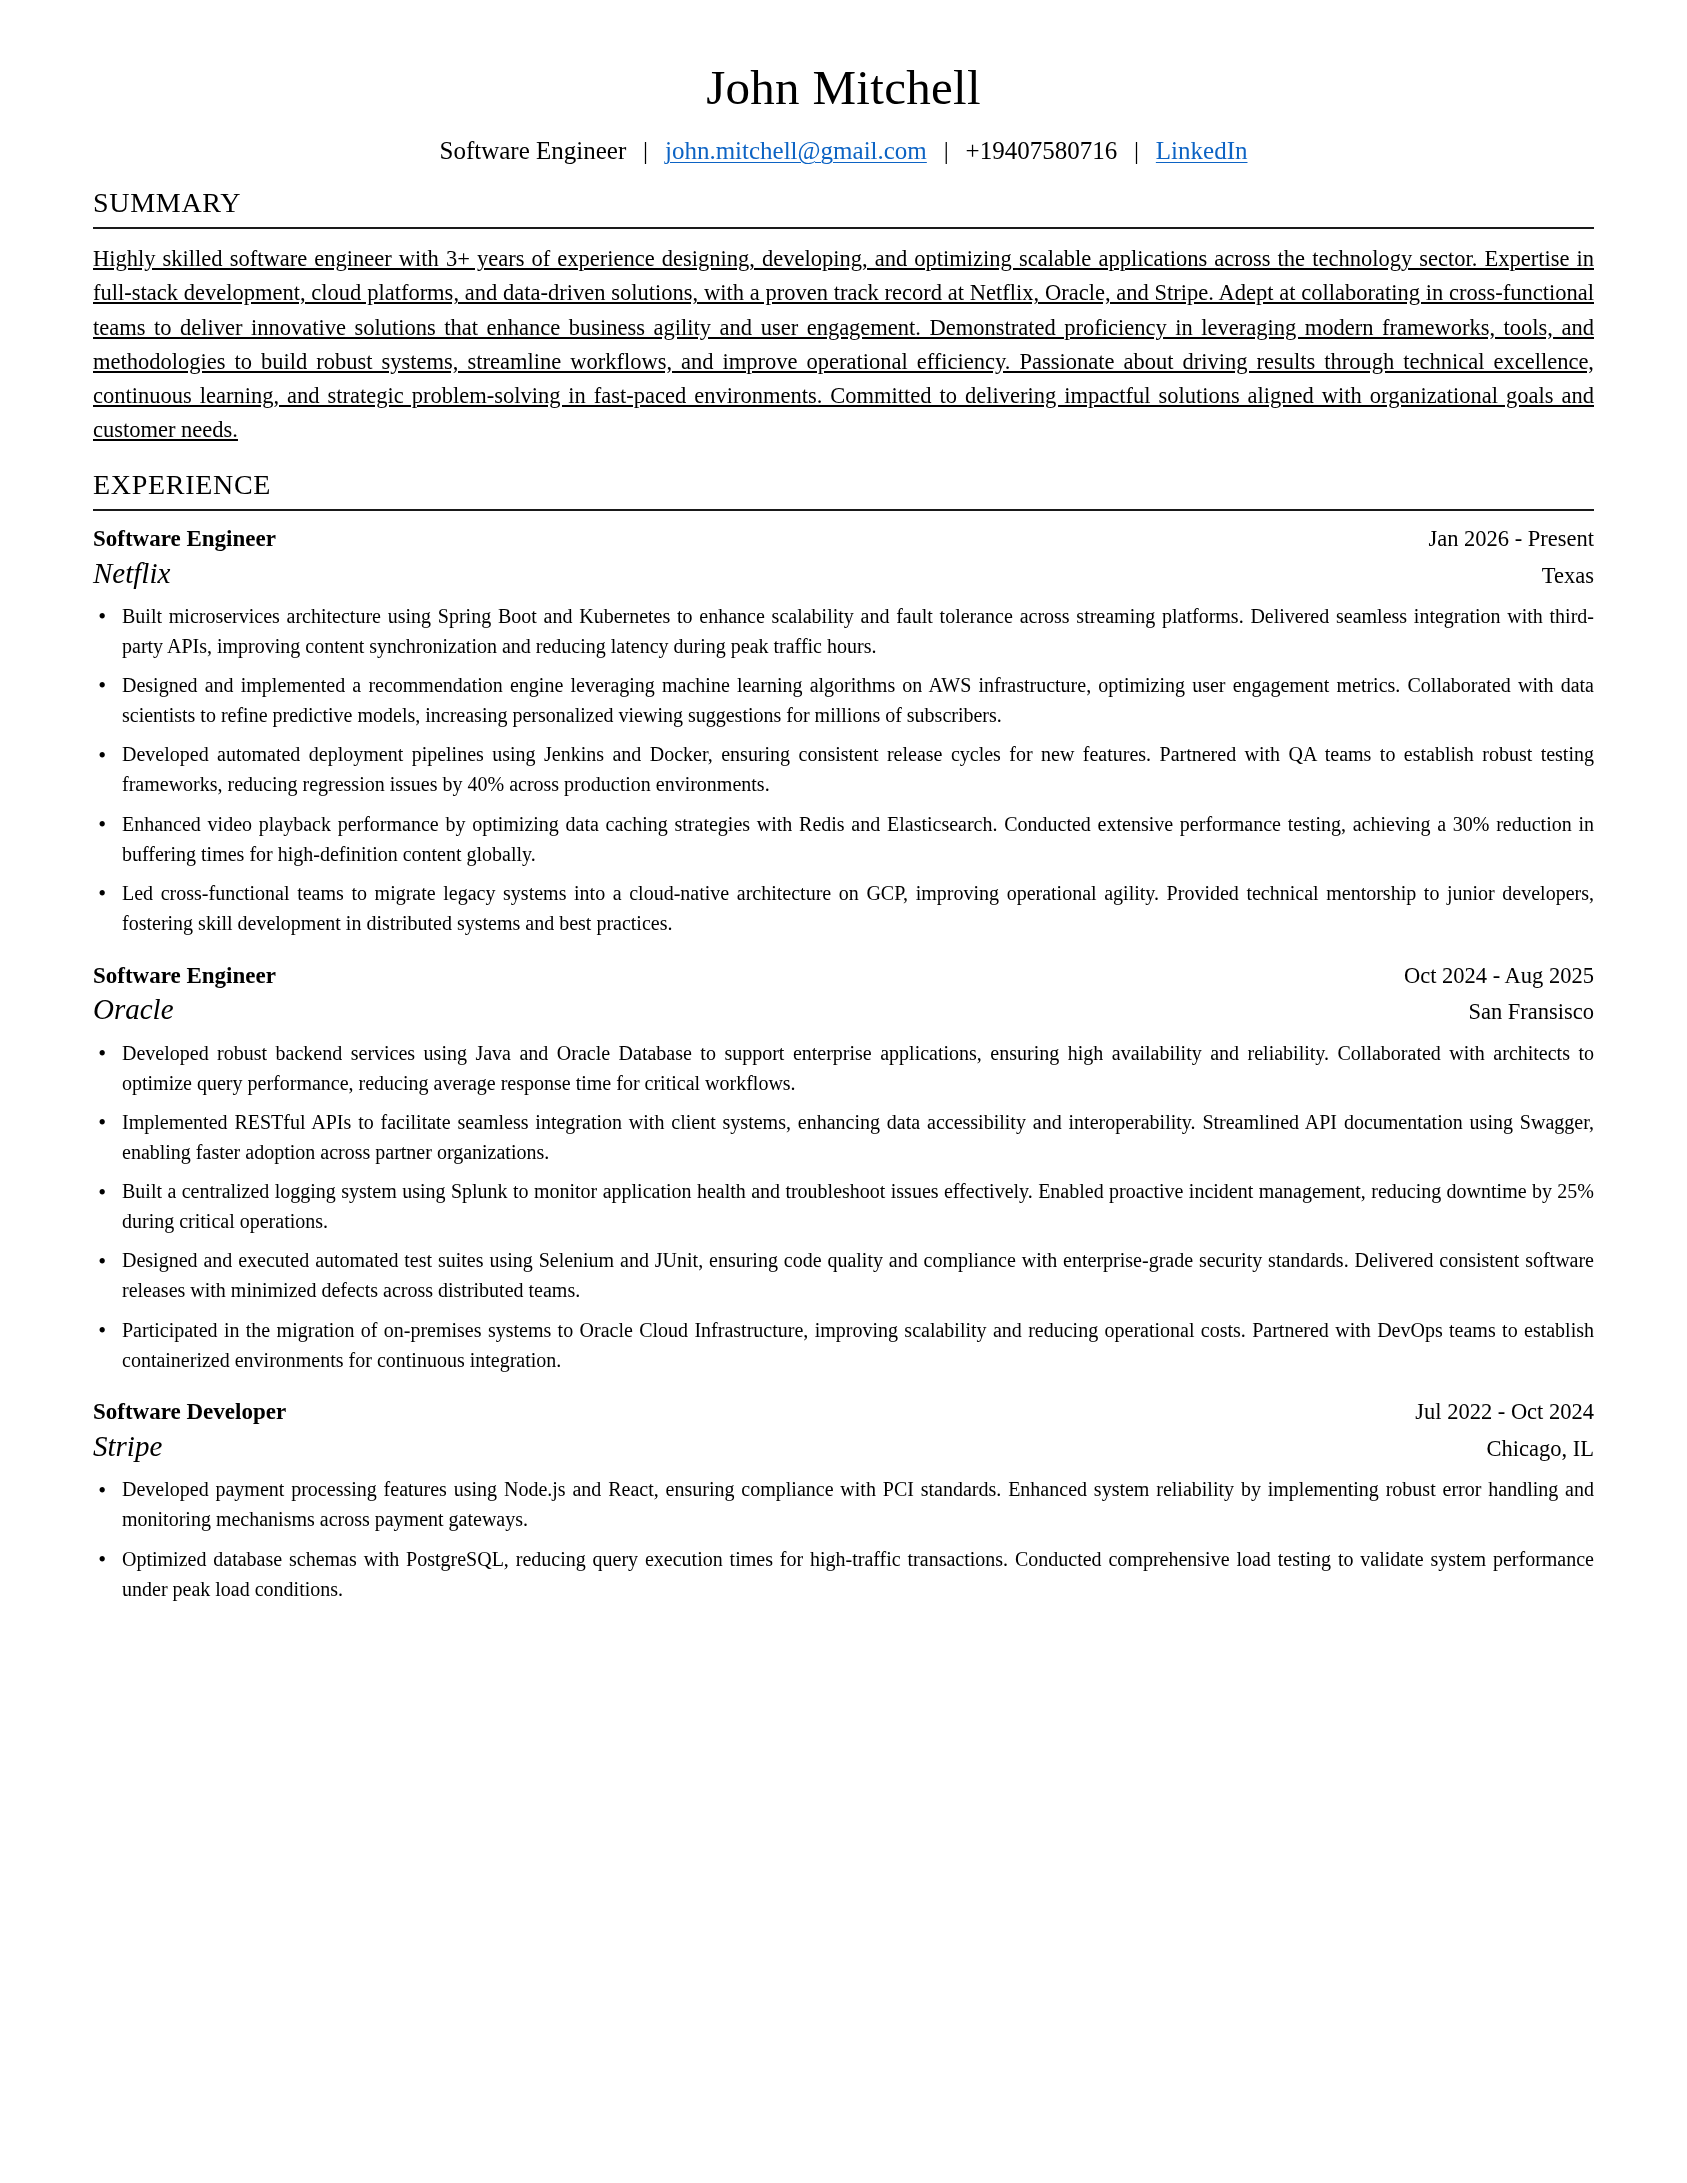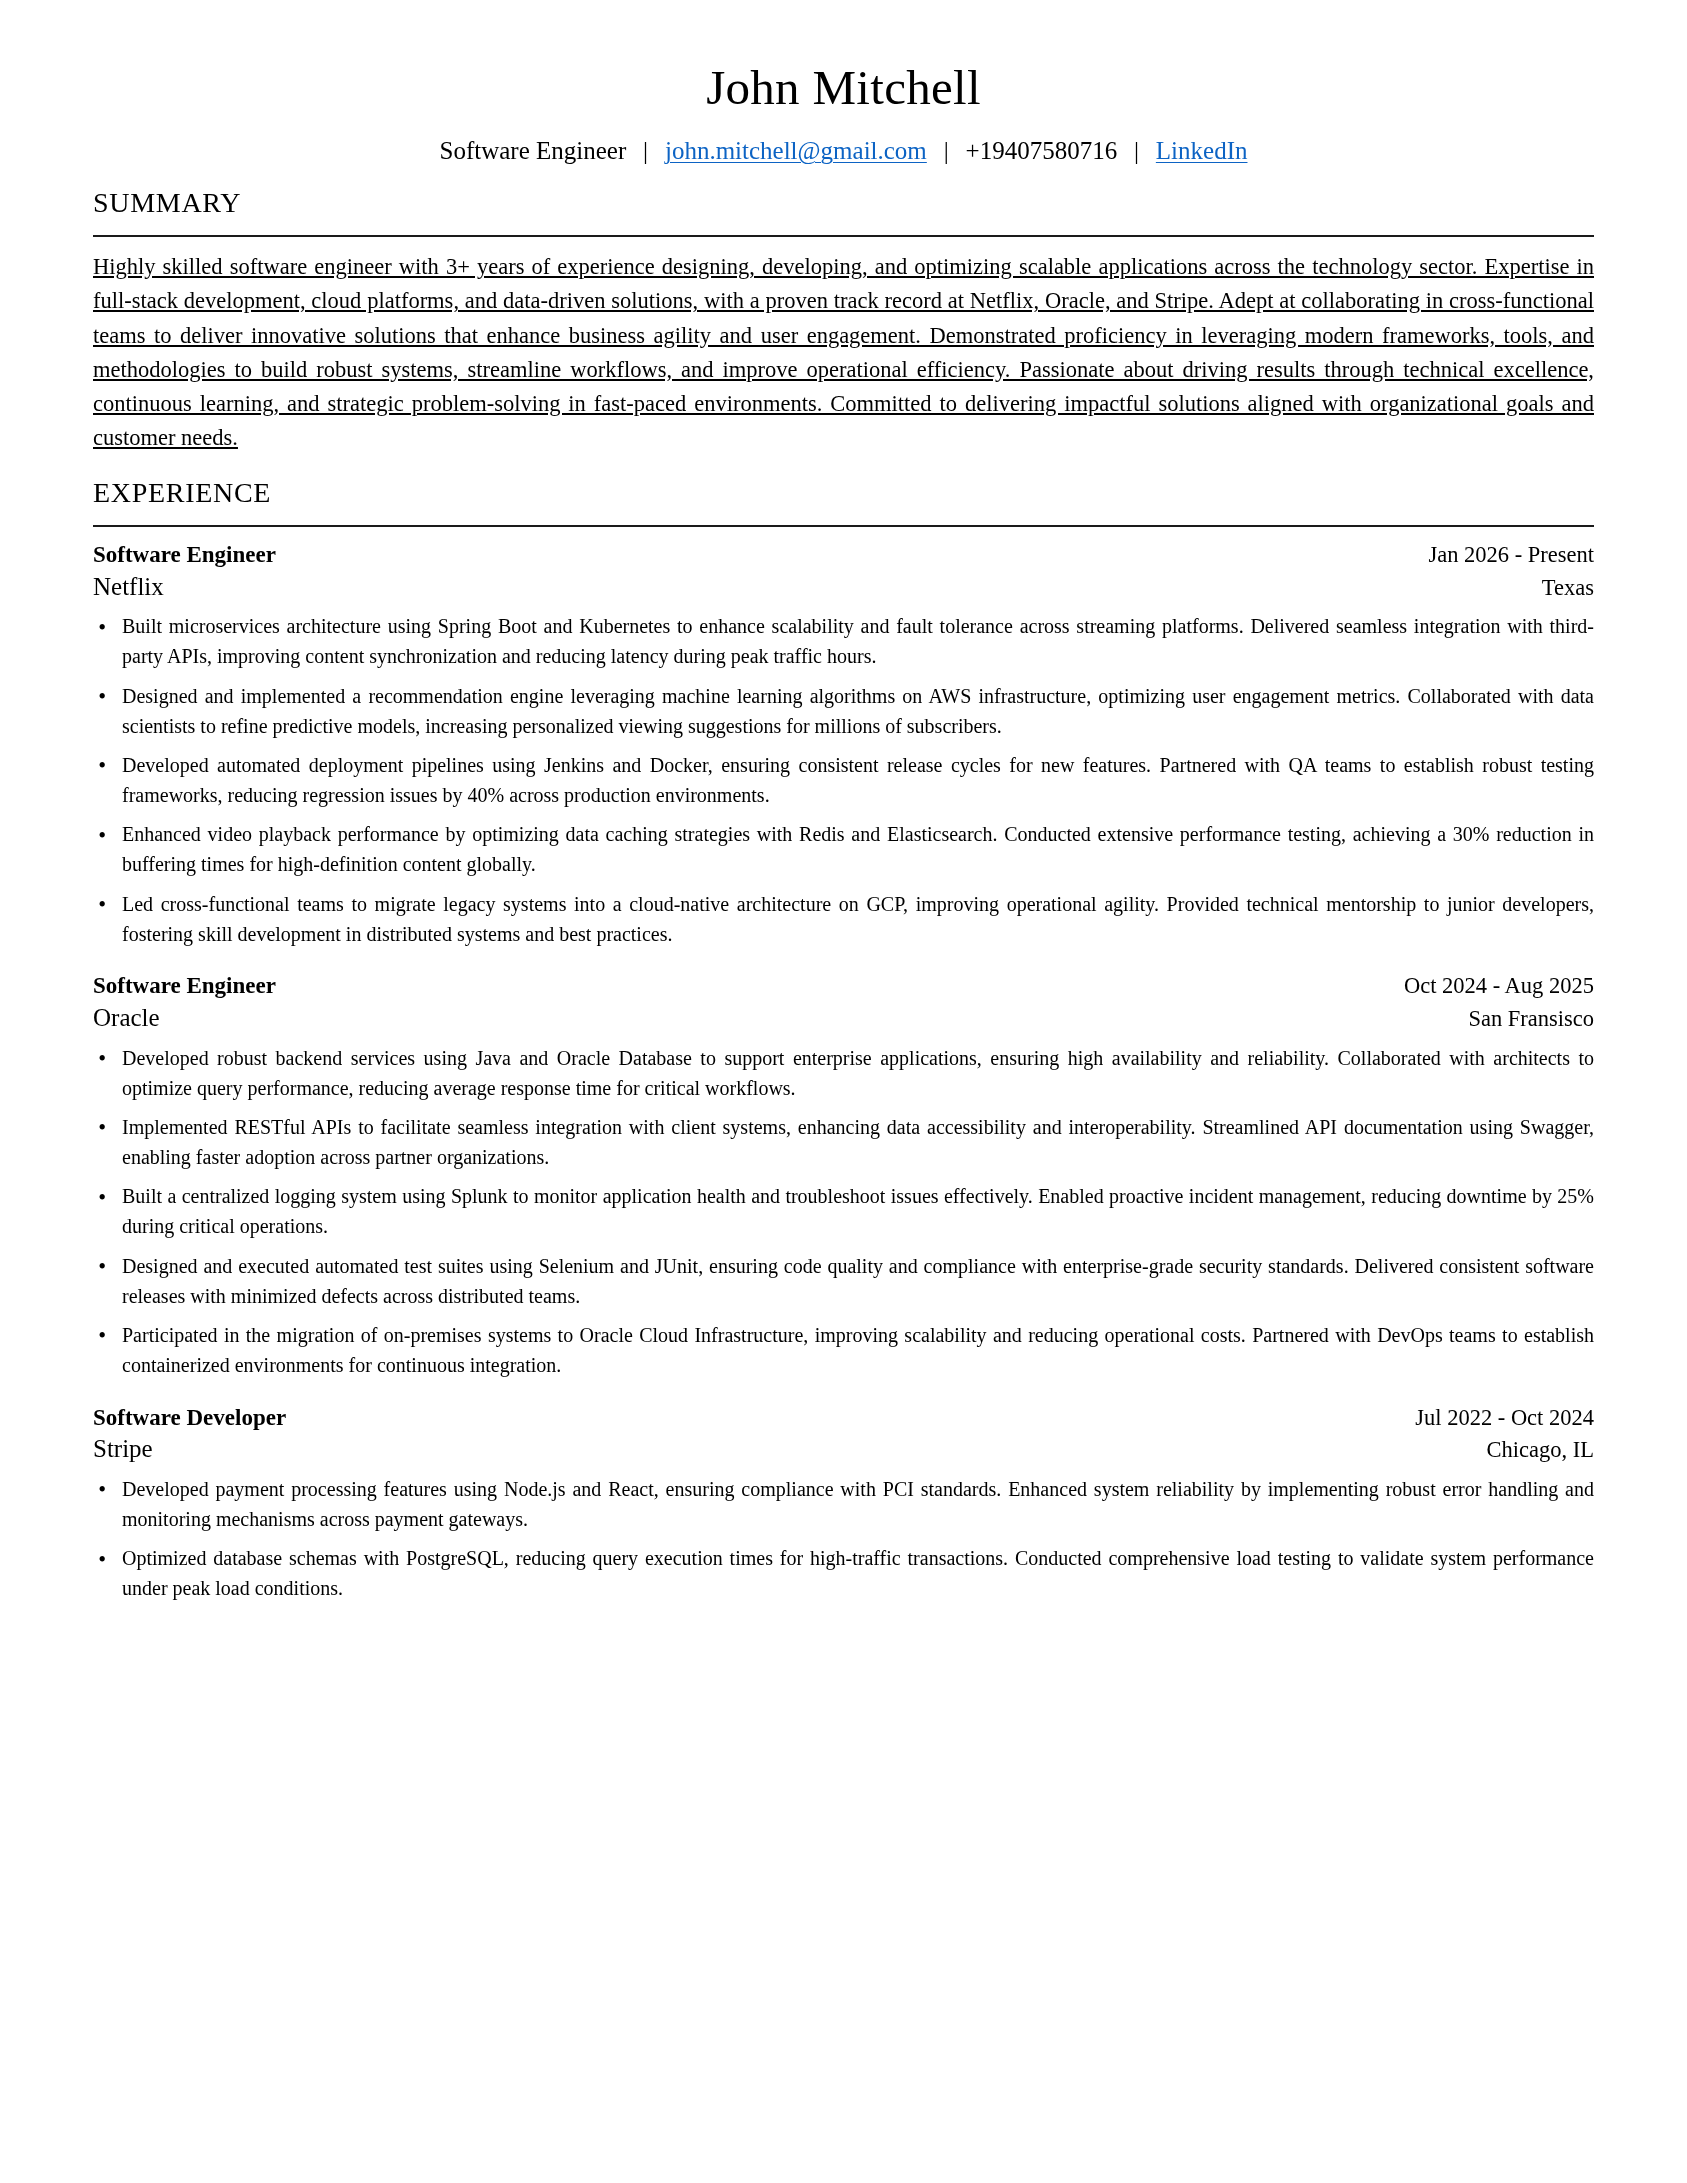--- a/index.html
+++ b/index.html
@@ -50,21 +50,21 @@
 
   
   .section {
     margin-top: 22.5px;
   }
   .section-title {
     font-size: 28px;
     line-height: 1.1;
     font-weight: 400;
     letter-spacing: 0.7px;
-    padding-bottom: 16px;
+    padding-bottom: 8px;
   }
   .section-rule {
     border: 0;
     border-top: 2.6px solid #1a1a1a;
     margin: 0 0 13.2px 0;
     width: 100%;
   }
 
   
   .summary-text {
@@ -91,21 +91,22 @@
     font-weight: bold;
     line-height: 1.3;
   }
   .job-dates {
     font-size: 22.5px;
     line-height: 1.3;
     text-align: right;
     white-space: nowrap;
   }
   .job-company {
-    font-size: 25px;
+    font-size: 29px;
+    font-style: italic;
     line-height: 1.35;
   }
   .job-location {
     font-size: 22.5px;
     line-height: 1.35;
     text-align: right;
     white-space: nowrap;
   }
   .bullets {
     list-style: none;

